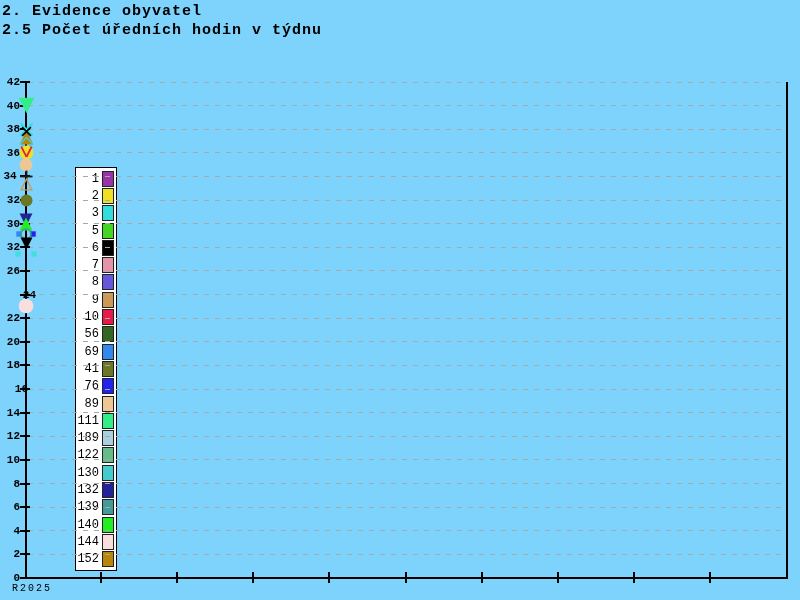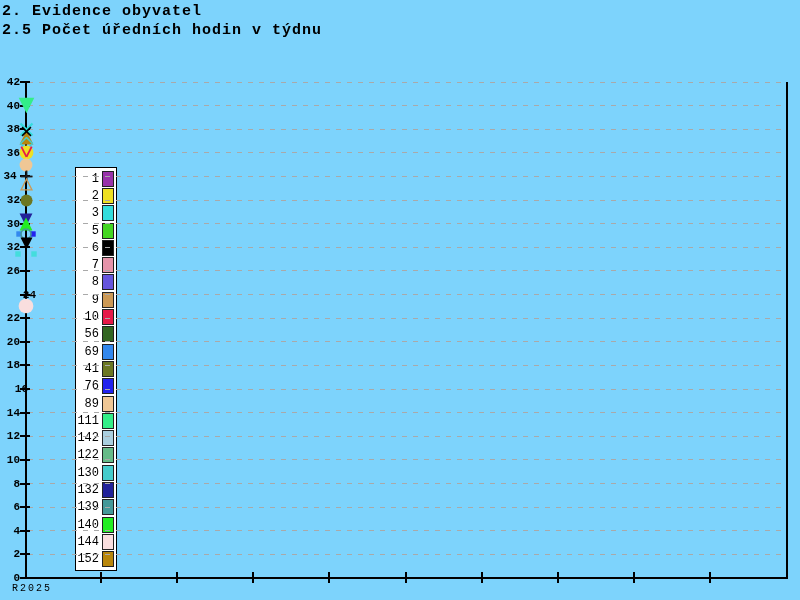--- a/index.html
+++ b/index.html
@@ -87,21 +87,21 @@
       </div>
       <div class="legend-row">
         <span class="legend-label">89</span>
         <span class="legend-swatch" style="background: rgb(239, 199, 149);"></span>
       </div>
       <div class="legend-row">
         <span class="legend-label">111</span>
         <span class="legend-swatch" style="background: rgb(51, 238, 136);"></span>
       </div>
       <div class="legend-row">
-        <span class="legend-label">142</span>
+        <span class="legend-label">189</span>
         <span class="legend-swatch" style="background: rgb(170, 207, 223);"></span>
       </div>
       <div class="legend-row">
         <span class="legend-label">122</span>
         <span class="legend-swatch" style="background: rgb(102, 187, 136);"></span>
       </div>
       <div class="legend-row">
         <span class="legend-label">130</span>
         <span class="legend-swatch" style="background: rgb(68, 204, 204);"></span>
       </div>

